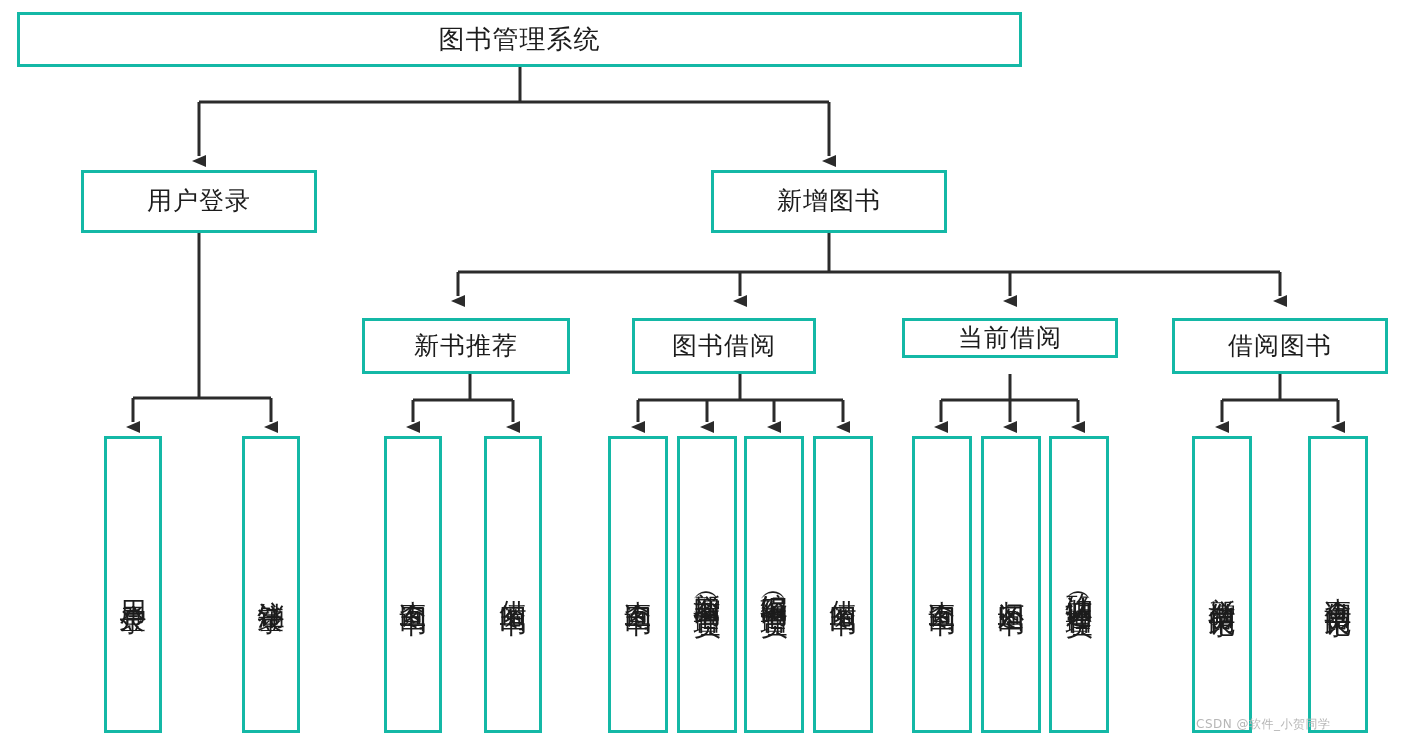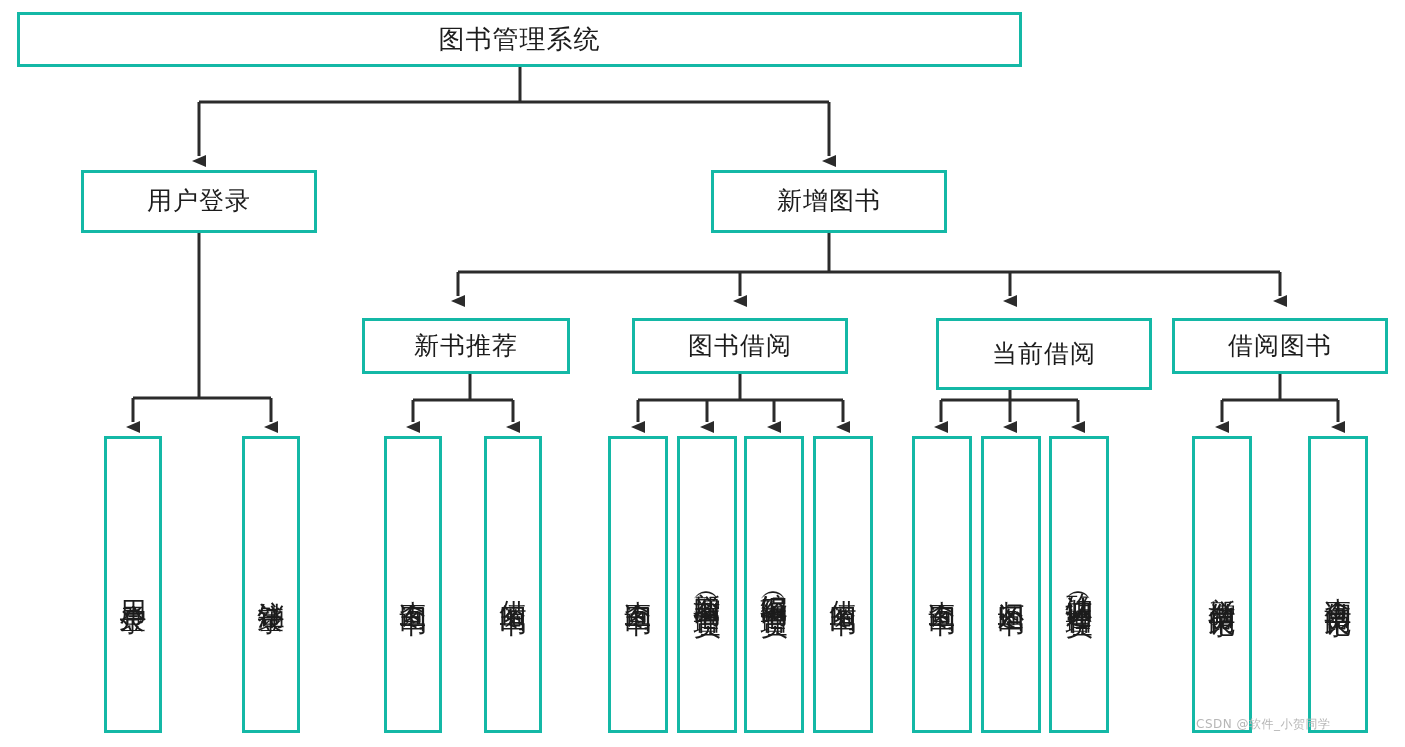--- a/index.html
+++ b/index.html
@@ -125,24 +125,24 @@
   <div class="node lvl2" style="left:81px; top:170px; width:236px; height:63px;">
     <span class="lbl">用户登录</span>
   </div>
   <div class="node lvl2" style="left:711px; top:170px; width:236px; height:63px;">
     <span class="lbl">新增图书</span>
   </div>
 
   <div class="node lvl3" style="left:362px; top:318px; width:208px; height:56px;">
     <span class="lbl">新书推荐</span>
   </div>
-  <div class="node lvl3" style="left:632px; top:318px; width:216px; height:56px;">
+  <div class="node lvl3" style="left:632px; top:318px; width:184px; height:56px;">
     <span class="lbl">图书借阅</span>
   </div>
-  <div class="node lvl3" style="left:902px; top:318px; width:216px; height:72px;margin-left:34px;">
+  <div class="node lvl3" style="left:902px; top:318px; width:216px; height:40px;">
     <span class="lbl">当前借阅</span>
   </div>
   <div class="node lvl3" style="left:1172px; top:318px; width:216px; height:56px;">
     <span class="lbl">借阅图书</span>
   </div>
 
   <div class="node leaf" style="left:104px; top:436px; width:58px; height:297px;">
     <span class="lbl">用户登录</span>
   </div>
   <div class="node leaf" style="left:242px; top:436px; width:58px; height:297px;">

